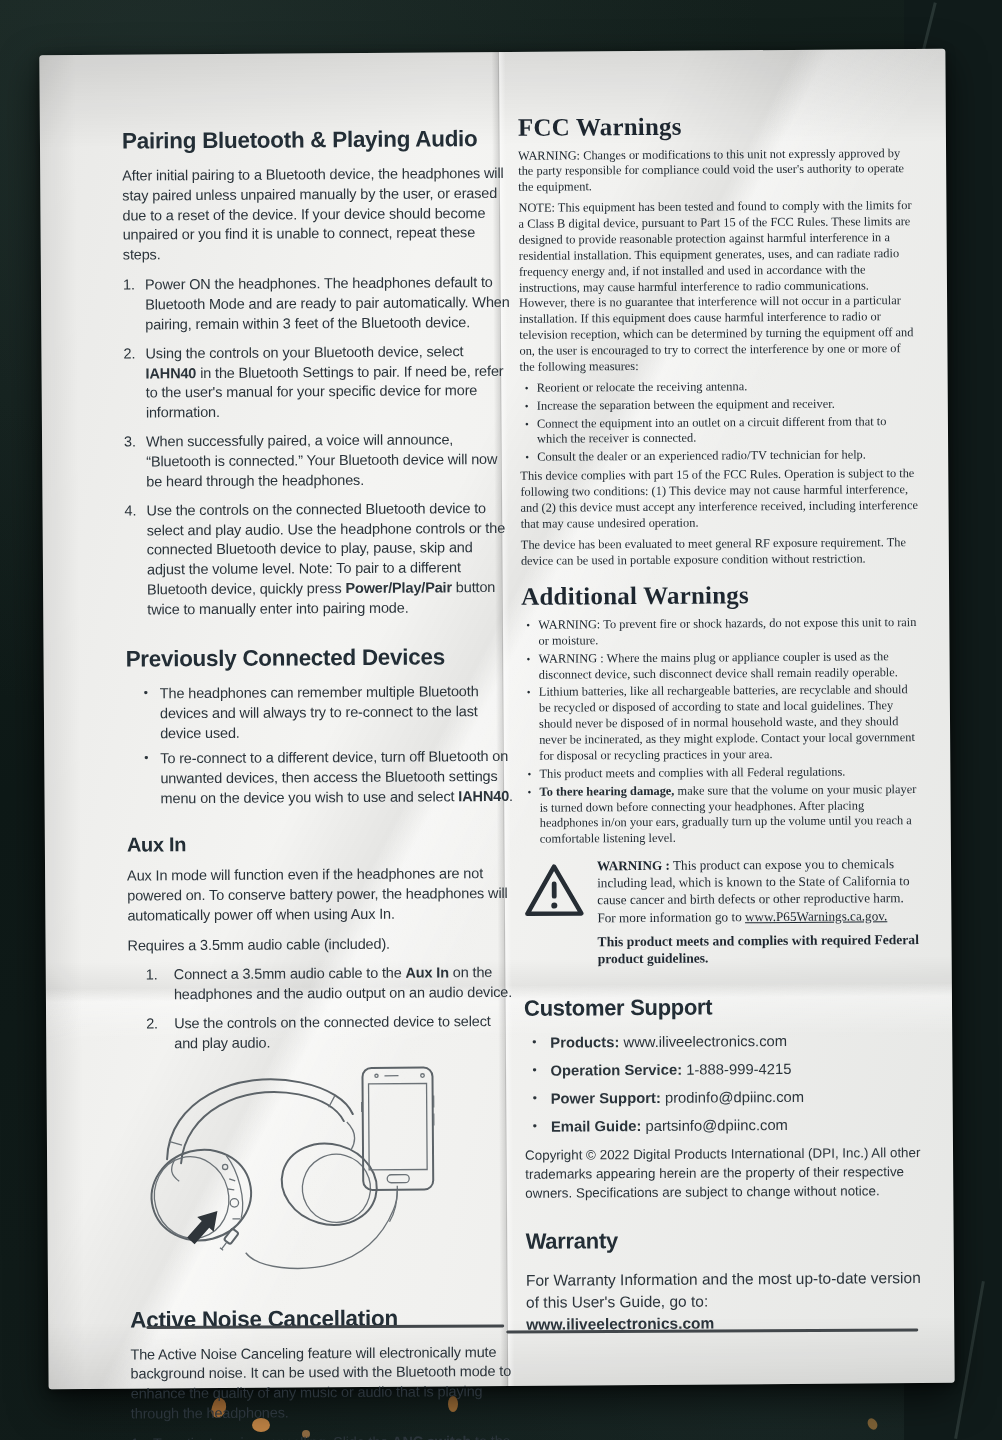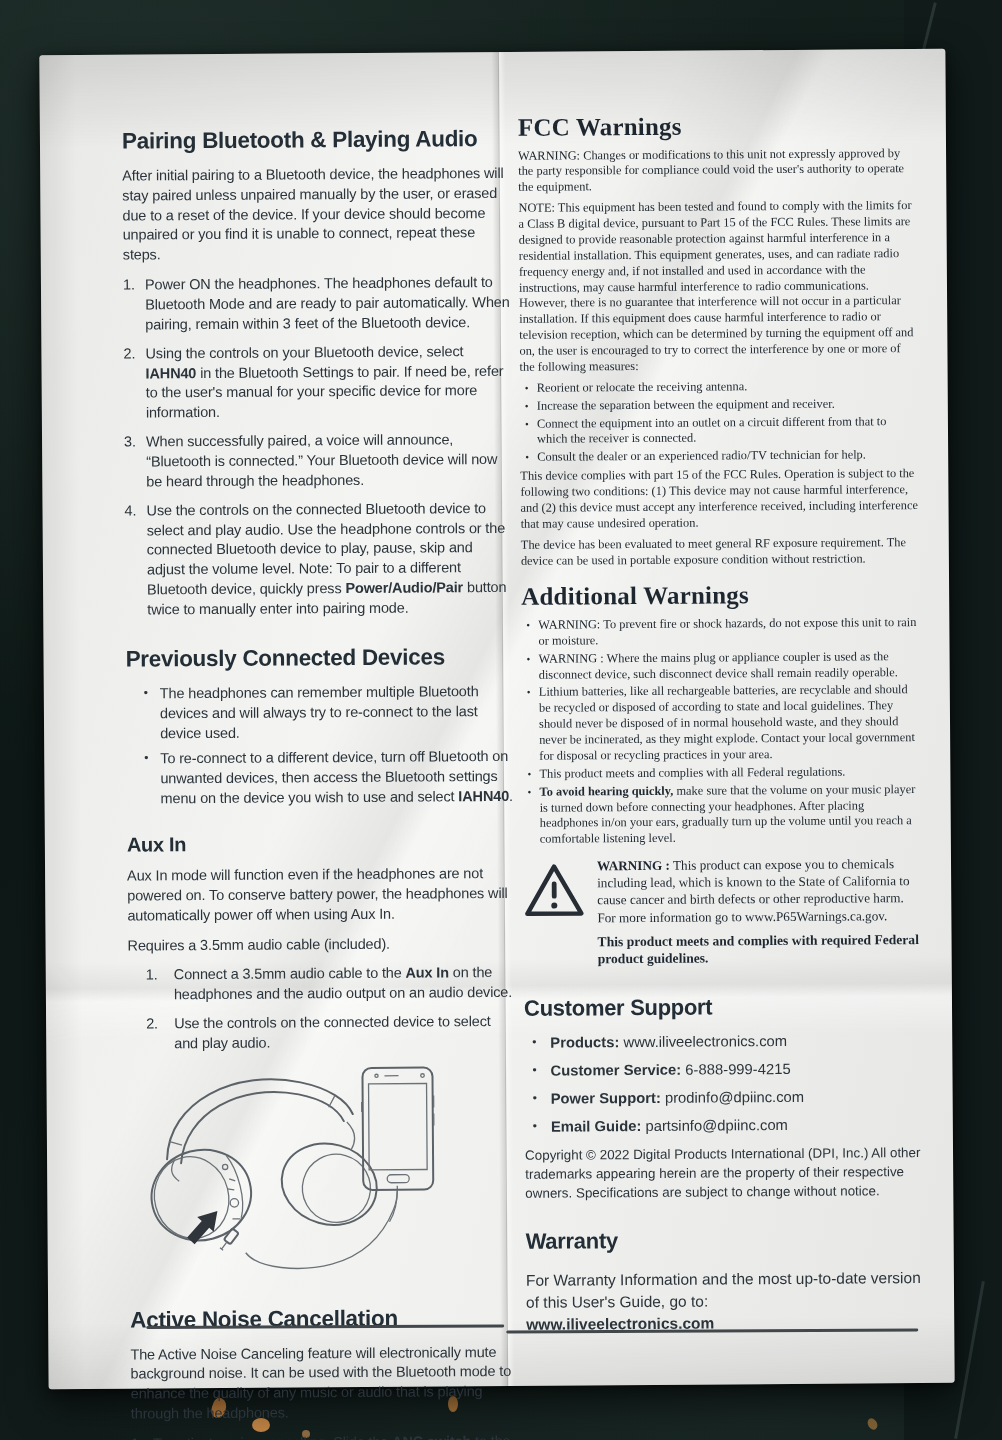--- a/index.html
+++ b/index.html
@@ -54,21 +54,21 @@
   .serif .bul::before{width:17px;padding-left:5px;font-size:11px;}
   .serif .bul{margin-bottom:2px;}
   .sh1{font:700 22px/1.2 "Liberation Sans",sans-serif;color:#232e36;letter-spacing:-.3px;margin:20px 0 12px;}
   .support-item{display:flex;margin:0 0 8px;font:14.8px/1.35 "Liberation Sans",sans-serif;}
   .support-item::before{content:"•";flex:none;width:26px;padding-left:8px;box-sizing:border-box;font-size:12px;}
   .copyright{font:13.4px/1.42 "Liberation Sans",sans-serif;margin-top:4px;}
   .warranty-p{font:15.5px/1.42 "Liberation Sans",sans-serif;margin-top:14px;}
   .warn65{display:flex;margin:10px 0 4px;}
   .warn65 .tri{flex:none;width:74px;padding-top:4px;}
   .warn65 .wtxt{flex:1;font:13.2px/1.3 "Liberation Serif",serif;color:#1e2730;}
-  .warn65 .wtxt .link{}
+  .warn65 .wtxt .link{text-decoration:underline;}
   .warn65 .wtxt p{margin:0 0 7px;}
   .rule{position:absolute;background:#42474b;height:3px;border-radius:2px;}
   .rule.left{left:98px;top:1272px;width:358px;transform:rotate(.15deg);}
   .rule.right{left:458px;top:1279px;width:412px;transform:rotate(.1deg);}
   .illus{margin:4px 0 0 10px;}
   svg .ln{fill:none;stroke:#5c6368;stroke-width:2;stroke-linecap:round;stroke-linejoin:round;}
   svg .thin{fill:none;stroke:#6b7277;stroke-width:1.3;}
 </style>
 </head>
 <body>
@@ -98,21 +98,21 @@
         <div class="li">
           <span class="num">2.</span>
           <span class="txt"><span>Using the controls on your Bluetooth device, select </span><b>IAHN40</b><span> in the Bluetooth Settings to pair. If need be, refer to the user's manual for your specific device for more information.</span></span>
         </div>
         <div class="li">
           <span class="num">3.</span>
           <span class="txt"><span>When successfully paired, a voice will announce, “Bluetooth is connected.” Your Bluetooth device will now be heard through the headphones.</span><b></b><span></span></span>
         </div>
         <div class="li">
           <span class="num">4.</span>
-          <span class="txt"><span>Use the controls on the connected Bluetooth device to select and play audio. Use the headphone controls or the connected Bluetooth device to play, pause, skip and adjust the volume level. Note: To pair to a different Bluetooth device, quickly press </span><b>Power/Audio/Pair</b><span> button twice to manually enter into pairing mode.</span></span>
+          <span class="txt"><span>Use the controls on the connected Bluetooth device to select and play audio. Use the headphone controls or the connected Bluetooth device to play, pause, skip and adjust the volume level. Note: To pair to a different Bluetooth device, quickly press </span><b>Power/Play/Pair</b><span> button twice to manually enter into pairing mode.</span></span>
         </div>
       </div>
 
       <h1 class="lh1">Previously Connected Devices</h1>
       <div>
         <div class="bul">
           <span class="txt"><span>The headphones can remember multiple Bluetooth devices and will always try to re-connect to the last device used.</span><b></b><span></span></span>
         </div>
         <div class="bul">
           <span class="txt"><span>To re-connect to a different device, turn off Bluetooth on unwanted devices, then access the Bluetooth settings menu on the device you wish to use and select </span><b>IAHN40</b><span>.</span></span>
@@ -227,21 +227,21 @@
         <div class="bul">
             <span><b></b><span>WARNING : Where the mains plug or appliance coupler is used as the disconnect device, such disconnect device shall remain readily operable.</span></span>
           </div>
         <div class="bul">
             <span><b></b><span>Lithium batteries, like all rechargeable batteries, are recyclable and should be recycled or disposed of according to state and local guidelines. They should never be disposed of in normal household waste, and they should never be incinerated, as they might explode. Contact your local government for disposal or recycling practices in your area.</span></span>
           </div>
         <div class="bul">
             <span><b></b><span>This product meets and complies with all Federal regulations.</span></span>
           </div>
         <div class="bul">
-            <span><b>To avoid hearing quickly,</b><span> make sure that the volume on your music player is turned down before connecting your headphones. After placing headphones in/on your ears, gradually turn up the volume until you reach a comfortable listening level.</span></span>
+            <span><b>To there hearing damage,</b><span> make sure that the volume on your music player is turned down before connecting your headphones. After placing headphones in/on your ears, gradually turn up the volume until you reach a comfortable listening level.</span></span>
           </div>
       </div>
 
       <div class="warn65">
         <div class="tri">
           <svg width="62" height="58" viewBox="0 0 62 58">
             <path d="M31,5 L58,52 L4,52 Z" fill="none" stroke="#262d34" stroke-width="4.5" stroke-linejoin="round"></path>
             <rect x="28.6" y="20" width="4.8" height="17" rx="2.2" fill="#262d34"></rect>
             <circle cx="31" cy="44" r="3" fill="#262d34"></circle>
           </svg>
@@ -251,21 +251,21 @@
           <p><b style="font-size:13.6px;">This product meets and complies with required Federal product guidelines.</b></p>
         </div>
       </div>
 
       <h1 class="sh1">Customer Support</h1>
       <div>
         <div class="support-item">
             <span><b>Products:</b><span> www.iliveelectronics.com</span></span>
           </div>
         <div class="support-item">
-            <span><b>Customer Service:</b><span> 6-888-999-4215</span></span>
+            <span><b>Operation Service:</b><span> 1-888-999-4215</span></span>
           </div>
         <div class="support-item">
             <span><b>Power Support:</b><span> prodinfo@dpiinc.com</span></span>
           </div>
         <div class="support-item">
             <span><b>Email Guide:</b><span> partsinfo@dpiinc.com</span></span>
           </div>
       </div>
 
       <p class="copyright">Copyright © 2022 Digital Products International (DPI, Inc.) All other trademarks appearing herein are the property of their respective owners. Specifications are subject to change without notice.</p>

